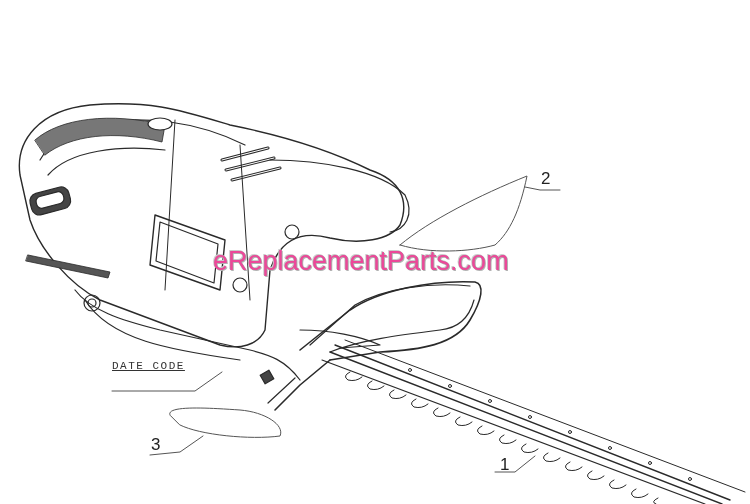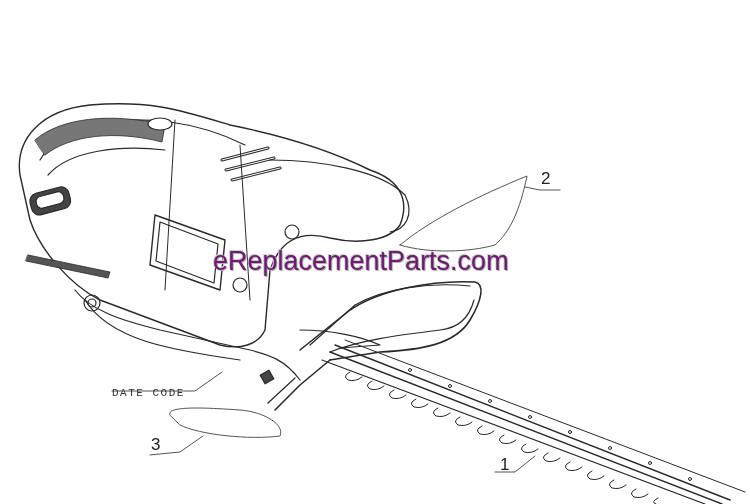--- a/index.html
+++ b/index.html
@@ -1,20 +1,20 @@
 <!DOCTYPE html>
 <html><head>
 <meta charset="utf-8">
 <style>
   html, body { margin: 0; padding: 0; background: #ffffff; }
   body { width: 750px; height: 504px; overflow: hidden; position: relative; font-family: "Liberation Sans", sans-serif; }
   #diagram { position: absolute; left: 0; top: 0; width: 750px; height: 504px; }
   .callout-num { position: absolute; font-family: "Liberation Sans", sans-serif; font-size: 17px; color: #222; }
   .date-code { position: absolute; font-family: "Liberation Mono", monospace; font-size: 11px; letter-spacing: 1.5px; color: #333; }
-  .watermark { position: absolute; left: 213px; top: 246px; font-family: "Liberation Sans", sans-serif; font-size: 27px; color: #701a75;
+  .watermark { position: absolute; left: 213px; top: 246px; font-family: "Liberation Sans", sans-serif; font-size: 27px; color: #ec4899;
      text-shadow: 0 0 1px #9a9a9a, 1px 1px 0 #b5b5b5, -1px -1px 0 #d0d0d0; letter-spacing: 0px; white-space: nowrap; }
 </style>
 </head>
 <body>
 
 <svg id="diagram" viewBox="0 0 750 504" xmlns="http://www.w3.org/2000/svg" fill="none" stroke="#2a2a2a" stroke-width="1.2" stroke-linejoin="round" stroke-linecap="round">
 
   <g>
     <path d="M335 345 L730 500" stroke-width="1.4"></path>
     <path d="M330 352 L722 504" stroke-width="1.4"></path>
@@ -96,17 +96,17 @@
   <path d="M170 415 C165 405 210 408 240 410 C265 412 285 425 280 436 C250 440 200 435 180 425 Z" stroke="#555" stroke-width="1"></path>
   <path d="M203 436 L180 452 L150 455" stroke="#555" stroke-width="1"></path>
 
   <path d="M112 391 L195 391 L222 372" stroke="#555" stroke-width="1"></path>
 
   <path d="M535 456 L515 472 L495 472" stroke="#555" stroke-width="1"></path>
 </svg>
 
 <div class="watermark">eReplacementParts.com</div>
 
-<div class="date-code" style="left:112px; top:387px;">DATE CODE</div>
+<div class="date-code" style="left:112px; top:360px;text-decoration:underline;">DATE CODE</div>
 
 <div class="callout-num" style="left:541px; top:169px;">2</div>
 <div class="callout-num" style="left:151px; top:435px;">3</div>
 <div class="callout-num" style="left:500px; top:455px;">1</div>
 
 </body></html>

